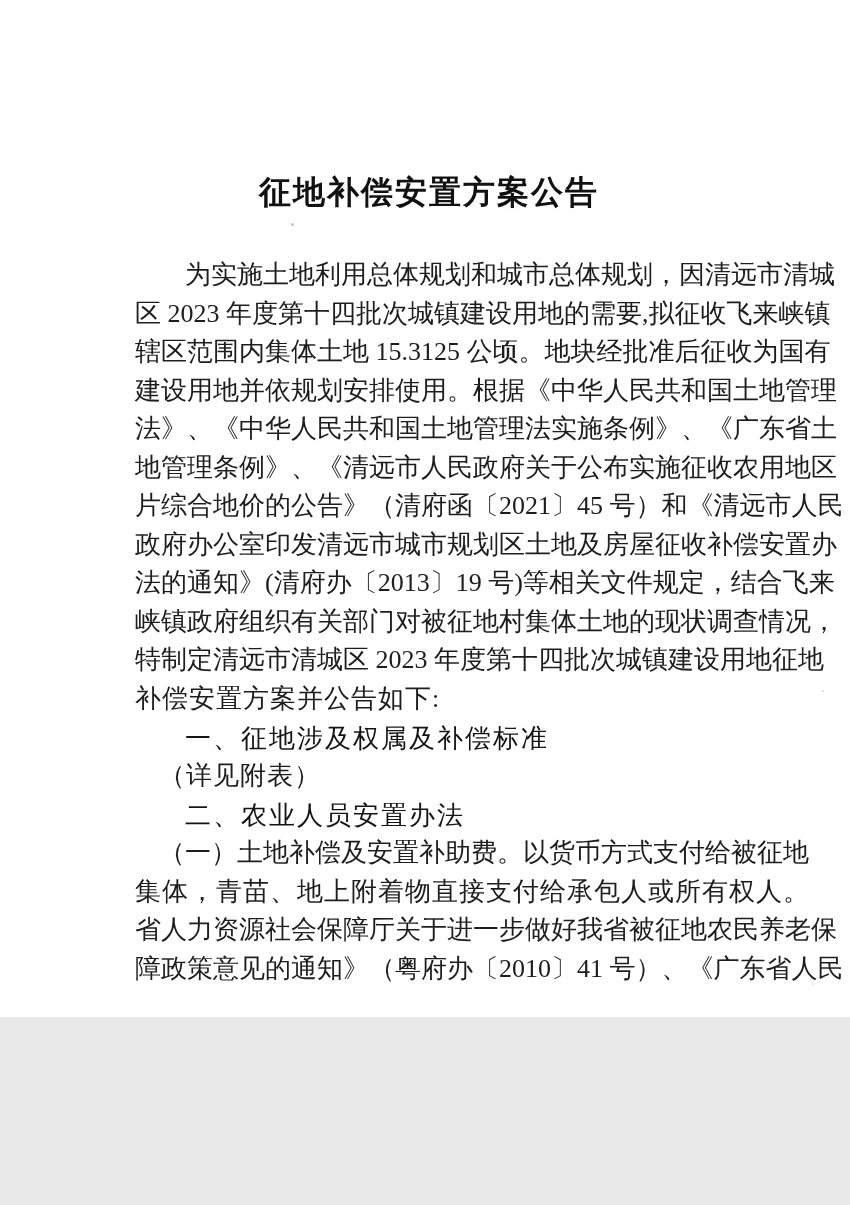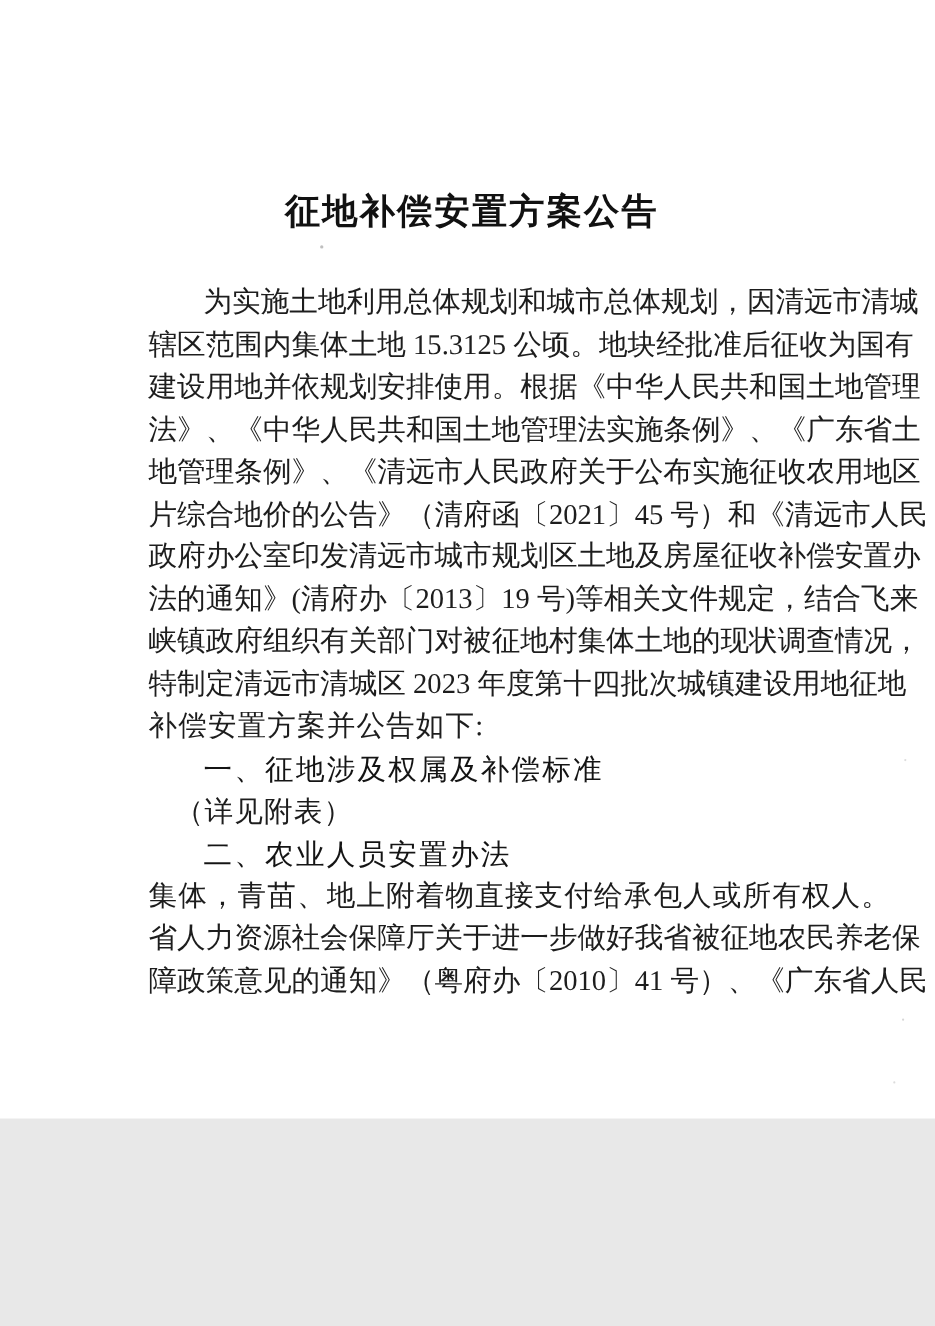--- a/index.html
+++ b/index.html
@@ -69,33 +69,35 @@
 </style>
 </head>
 <body>
 
 <div class="page">
 
   <h1 class="doc-title">征地补偿安置方案公告</h1>
 
   <div class="body-block">
     <div class="ln ind2">为实施土地利用总体规划和城市总体规划，因清远市清城</div>
+    <div class="ln">区 2023 年度第十四批次城镇建设用地的需要,拟征收飞来峡镇</div>
     <div class="ln">辖区范围内集体土地 15.3125 公顷。地块经批准后征收为国有</div>
     <div class="ln">建设用地并依规划安排使用。根据《中华人民共和国土地管理</div>
     <div class="ln">法》、《中华人民共和国土地管理法实施条例》、《广东省土</div>
     <div class="ln">地管理条例》、《清远市人民政府关于公布实施征收农用地区</div>
     <div class="ln">片综合地价的公告》（清府函〔2021〕45 号）和《清远市人民</div>
     <div class="ln">政府办公室印发清远市城市规划区土地及房屋征收补偿安置办</div>
     <div class="ln">法的通知》(清府办〔2013〕19 号)等相关文件规定，结合飞来</div>
     <div class="ln">峡镇政府组织有关部门对被征地村集体土地的现状调查情况，</div>
     <div class="ln">特制定清远市清城区 2023 年度第十四批次城镇建设用地征地</div>
     <div class="ln endl">补偿安置方案并公告如下:</div>
     <div class="ln ind2 bold-head endl">一、征地涉及权属及补偿标准</div>
     <div class="ln ind1 endl">（详见附表）</div>
     <div class="ln ind2 bold-head endl">二、农业人员安置办法</div>
+    <div class="ln ind1">（一）土地补偿及安置补助费。以货币方式支付给被征地</div>
     <div class="ln endl">集体，青苗、地上附着物直接支付给承包人或所有权人。</div>
     <div class="ln">省人力资源社会保障厅关于进一步做好我省被征地农民养老保</div>
     <div class="ln">障政策意见的通知》（粤府办〔2010〕41 号）、《广东省人民</div>
   </div>
 
   <div class="artifact a1"></div>
   <div class="artifact a2"></div>
   <div class="artifact a3"></div>
   <div class="artifact a4"></div>
 

